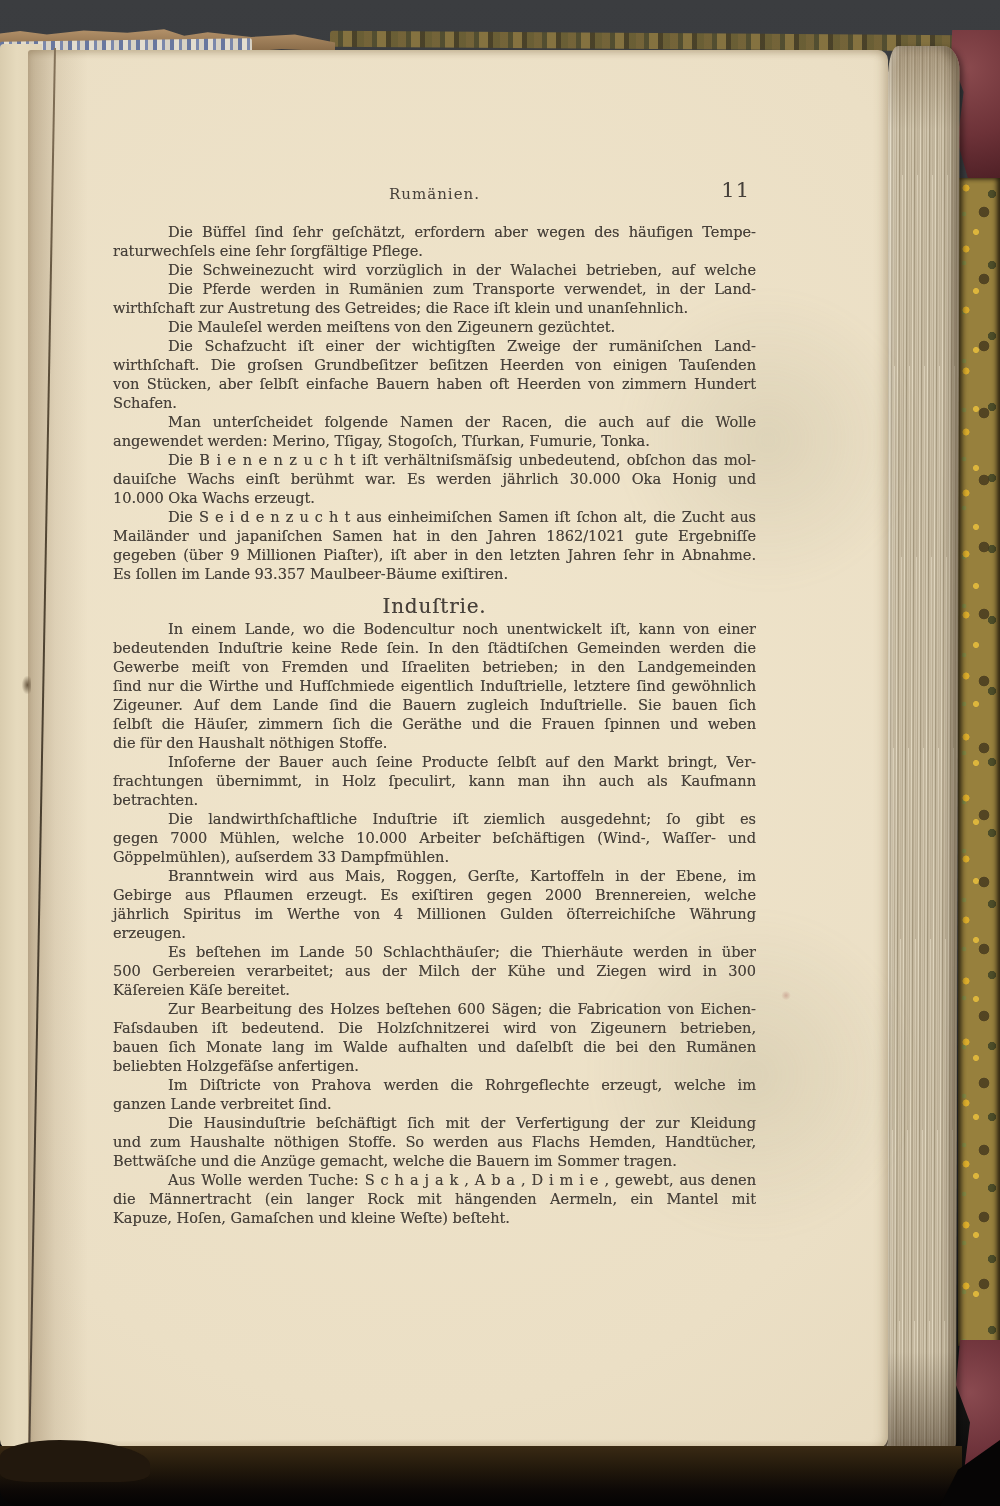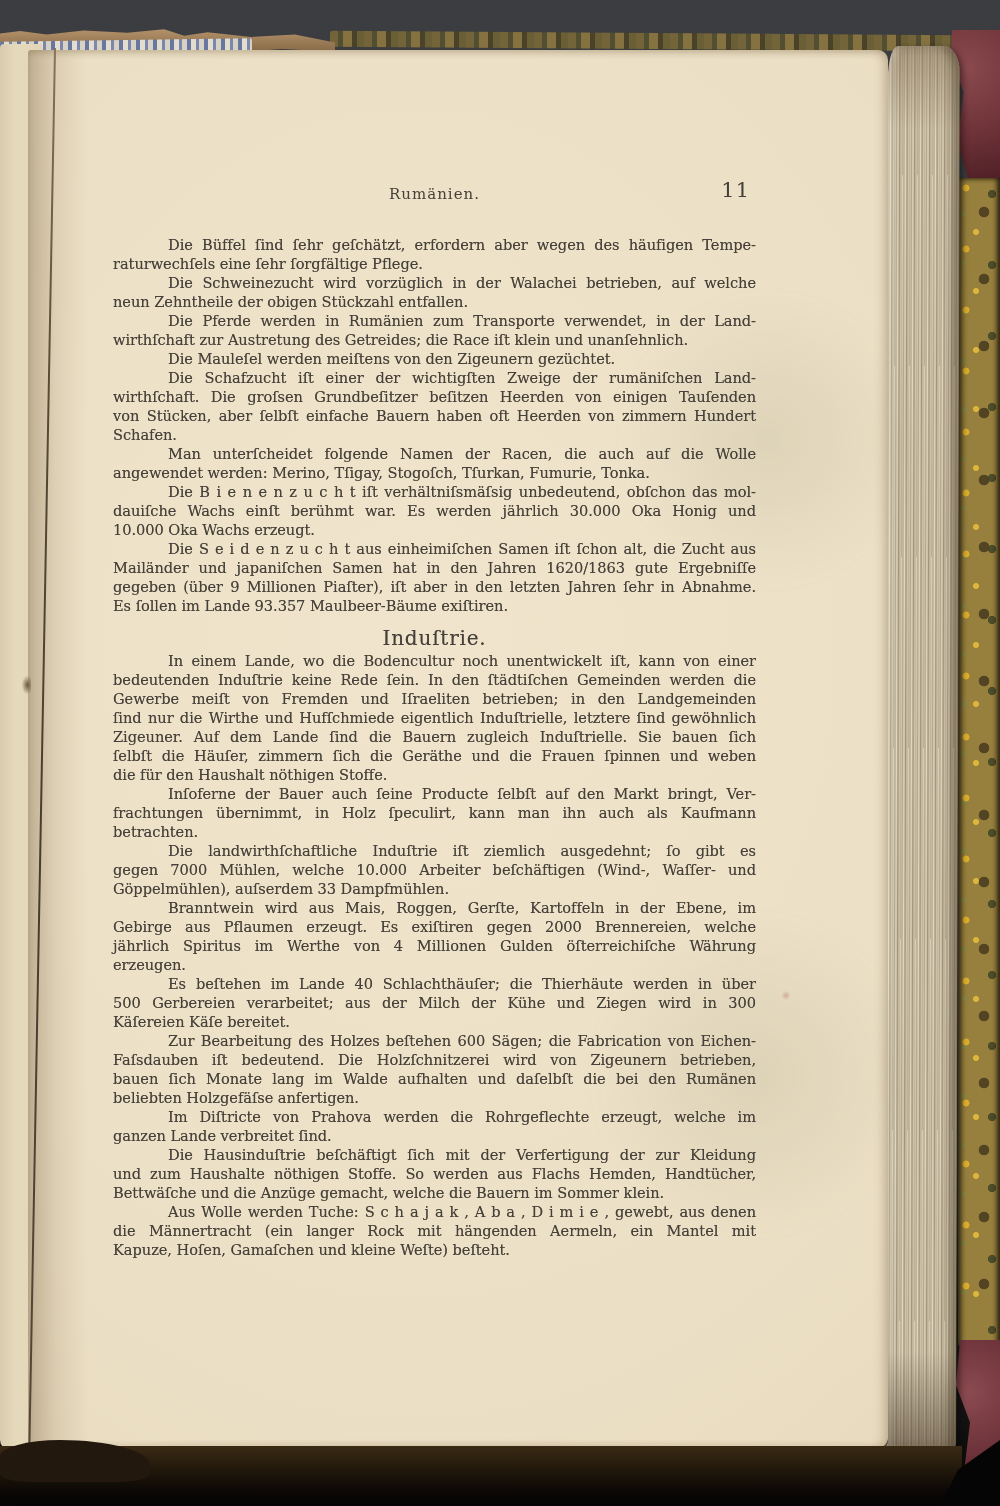--- a/index.html
+++ b/index.html
@@ -75,21 +75,21 @@
     background:radial-gradient(ellipse at 60% 50%, #6b5a42, rgba(107,90,66,0) 75%); }
   .ghost-smudge { position:absolute; border-radius:50%; filter:blur(9px);
     background:radial-gradient(ellipse, rgba(145,140,105,.16), rgba(145,140,105,0) 70%); }
   .ghost-a { left:590px; top:240px; width:300px; height:300px; }
   .ghost-b { left:560px; top:860px; width:330px; height:330px; }
   .foxing-spot { position:absolute; left:753px; top:941px; width:10px; height:9px; border-radius:50%;
     background:radial-gradient(circle, rgba(196,150,134,.65), rgba(196,150,134,0) 72%); }
 
   
   .text-area { position:absolute; left:85px; top:130px; width:643px; color:#46403a; }
-  .header-row { position:relative; height:26px; margin-bottom:29px; }
+  .header-row { position:relative; height:26px; margin-bottom:16px; }
   .header-title { position:absolute; left:0; right:0; text-align:center;
     font-size:15px; letter-spacing:1px; top:5px; }
   .page-number { position:absolute; right:6px; top:-2px; font-size:21px; letter-spacing:1px; }
   .body-text { font-size:14.6px; line-height:19px; letter-spacing:-0.05px;
     text-shadow:0 0 .4px rgba(70,60,45,.55); }
   .para { margin:0; }
   .line { display:block; text-align:justify; text-align-last:justify; white-space:normal; }
   .line.first { text-indent:55px; }
   .line.last { text-align-last:auto; }
   .section-heading { text-align:center; font-size:20px; letter-spacing:.8px;
@@ -121,21 +121,20 @@
         <span class="page-number">11</span>
       </div>
       <div class="body-text">
           <div>
             <p class="para">
               <span class="line first">Die Büffel ſind ſehr geſchätzt, erfordern aber wegen des häufigen Tempe-</span>
               <span class="line last">raturwechſels eine ſehr ſorgfältige Pflege.</span>
             </p>
             <p class="para">
               <span class="line first">Die Schweinezucht wird vorzüglich in der Walachei betrieben, auf welche</span>
-              <span class="line last">neun Zehntheile der obigen Stückzahl entfallen.</span>
             </p>
             <p class="para">
               <span class="line first">Die Pferde werden in Rumänien zum Transporte verwendet, in der Land-</span>
               <span class="line last">wirthſchaft zur Austretung des Getreides; die Race iſt klein und unanſehnlich.</span>
             </p>
             <p class="para">
               <span class="line first last">Die Mauleſel werden meiſtens von den Zigeunern gezüchtet.</span>
             </p>
             <p class="para">
               <span class="line first">Die Schafzucht iſt einer der wichtigſten Zweige der rumäniſchen Land-</span>
@@ -147,21 +146,21 @@
               <span class="line first">Man unterſcheidet folgende Namen der Racen, die auch auf die Wolle</span>
               <span class="line last">angewendet werden: Merino, Tſigay, Stogoſch, Tſurkan, Fumurie, Tonka.</span>
             </p>
             <p class="para">
               <span class="line first">Die B i e n e n z u c h t iſt verhältniſsmäſsig unbedeutend, obſchon das mol-</span>
               <span class="line">dauiſche Wachs einſt berühmt war.  Es werden jährlich 30.000 Oka Honig und</span>
               <span class="line last">10.000 Oka Wachs erzeugt.</span>
             </p>
             <p class="para">
               <span class="line first">Die S e i d e n z u c h t aus einheimiſchen Samen iſt ſchon alt, die Zucht aus</span>
-              <span class="line">Mailänder und japaniſchen Samen hat in den Jahren 1620/1863 gute Ergebniſſe</span>
+              <span class="line">Mailänder und japaniſchen Samen hat in den Jahren 1862/1021 gute Ergebniſſe</span>
               <span class="line">gegeben (über 9 Millionen Piaſter), iſt aber in den letzten Jahren ſehr in Abnahme.</span>
               <span class="line last">Es ſollen im Lande 93.357 Maulbeer-Bäume exiſtiren.</span>
             </p>
           </div>
           <div>
             <div class="section-heading">Induſtrie.</div>
             <p class="para">
               <span class="line first">In einem Lande, wo die Bodencultur noch unentwickelt iſt, kann von einer</span>
               <span class="line">bedeutenden Induſtrie keine Rede ſein. In den ſtädtiſchen Gemeinden werden die</span>
               <span class="line">Gewerbe meiſt von Fremden und Iſraeliten betrieben; in den Landgemeinden</span>
@@ -180,38 +179,38 @@
               <span class="line">gegen 7000 Mühlen, welche 10.000 Arbeiter beſchäftigen (Wind-, Waſſer- und</span>
               <span class="line last">Göppelmühlen), auſserdem 33 Dampfmühlen.</span>
             </p>
             <p class="para">
               <span class="line first">Branntwein wird aus Mais, Roggen, Gerſte, Kartoffeln in der Ebene, im</span>
               <span class="line">Gebirge aus Pflaumen erzeugt. Es exiſtiren gegen 2000 Brennereien, welche</span>
               <span class="line">jährlich Spiritus im Werthe von 4 Millionen Gulden öſterreichiſche Währung</span>
               <span class="line last">erzeugen.</span>
             </p>
             <p class="para">
-              <span class="line first">Es beſtehen im Lande 40 Schlachthäuſer; die Thierhäute werden in über</span>
+              <span class="line first">Es beſtehen im Lande 50 Schlachthäuſer; die Thierhäute werden in über</span>
               <span class="line">500 Gerbereien verarbeitet; aus der Milch der Kühe und Ziegen wird in 300</span>
               <span class="line last">Käſereien Käſe bereitet.</span>
             </p>
             <p class="para">
               <span class="line first">Zur Bearbeitung des Holzes beſtehen 600 Sägen; die Fabrication von Eichen-</span>
               <span class="line">Faſsdauben iſt bedeutend.  Die Holzſchnitzerei wird von Zigeunern betrieben,</span>
               <span class="line">bauen ſich Monate lang im Walde aufhalten und daſelbſt die bei den Rumänen</span>
               <span class="line last">beliebten Holzgefäſse anfertigen.</span>
             </p>
             <p class="para">
               <span class="line first">Im Diſtricte von Prahova werden die Rohrgeflechte erzeugt, welche im</span>
               <span class="line last">ganzen Lande verbreitet ſind.</span>
             </p>
             <p class="para">
               <span class="line first">Die Hausinduſtrie beſchäftigt ſich mit der Verfertigung der zur Kleidung</span>
               <span class="line">und zum Haushalte nöthigen Stoffe. So werden aus Flachs Hemden, Handtücher,</span>
-              <span class="line last">Bettwäſche und die Anzüge gemacht, welche die Bauern im Sommer klein.</span>
+              <span class="line last">Bettwäſche und die Anzüge gemacht, welche die Bauern im Sommer tragen.</span>
             </p>
             <p class="para">
               <span class="line first">Aus Wolle werden Tuche: S c h a j a k , A b a , D i m i e , gewebt, aus denen</span>
               <span class="line">die Männertracht (ein langer Rock mit hängenden Aermeln, ein Mantel mit</span>
               <span class="line last">Kapuze, Hoſen, Gamaſchen und kleine Weſte) beſteht.</span>
             </p>
           </div>
         </div>
     </div>
   </div>

